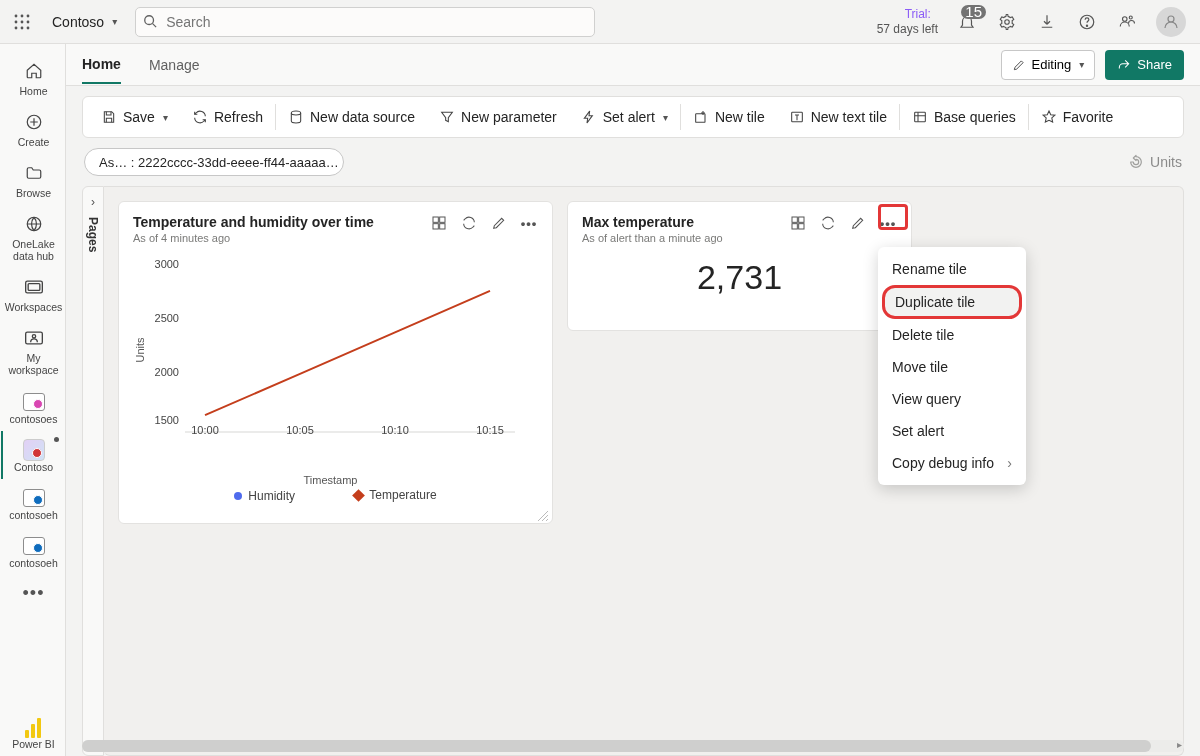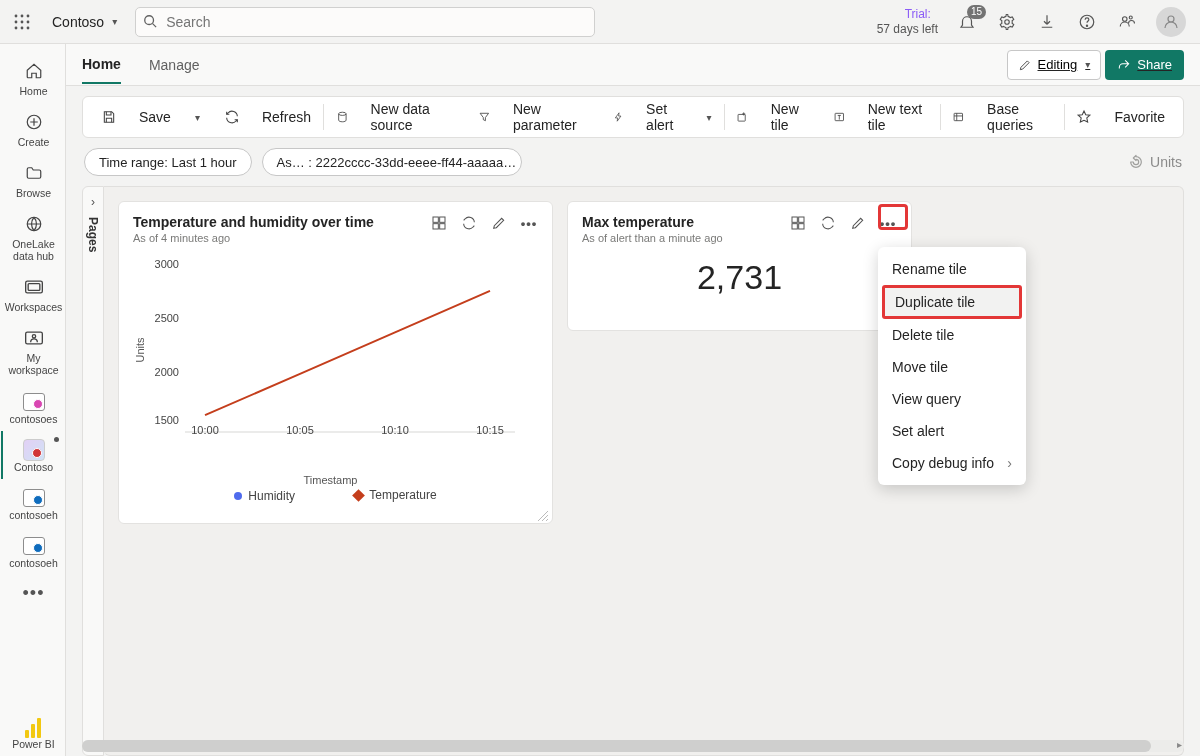--- a/index.html
+++ b/index.html
@@ -10,21 +10,21 @@
   .top-header { height: 44px; display: flex; align-items: center; padding: 0 10px; gap: 10px; border-bottom: 1px solid #e0dfdd; }
   .waffle { width: 24px; height: 24px; display: flex; align-items: center; justify-content: center; cursor: pointer; color:#555; }
   .ws-label { font-size: 14px; color: #242424; display: flex; align-items: center; gap: 6px; cursor: pointer; padding: 4px 8px; }
   .search { position: relative; width: 460px; }
   .search input { width: 100%; height: 30px; border: 1px solid #d0d0cf; border-radius: 5px; background: #fcfbfa; padding: 0 10px 0 30px; font-size: 14px; outline: none; }
   .search .sicon { position: absolute; left: 8px; top: 7px; color: #616161; }
   .hdr-right { margin-left: auto; display: flex; align-items: center; gap: 18px; padding-right: 4px; }
   .trial { line-height: 1.2; color: #555; font-size: 12px; }
   .trial .ln1 { color: #8b5cf6; margin-left: 28px; }
   .icon-btn { width: 22px; height: 22px; display: flex; align-items: center; justify-content: center; color: #555; cursor: pointer; position: relative; }
-  .badge { position: absolute; top: -6px; right: -8px; background: #737373; color: #fff; border-radius: 8px; font-size: 10px; padding: 0 4px; line-height: 14px; min-width: 14px; text-align: right; }
+  .badge { position: absolute; top: -6px; right: -8px; background: #737373; color: #fff; border-radius: 8px; font-size: 15px; padding: 0 4px; line-height: 14px; min-width: 14px; text-align: right; }
   .avatar { width: 30px; height: 30px; border-radius: 50%; background: #d7d7d7; display: flex; align-items: center; justify-content: center; color: #888; cursor: pointer; }
 
   
   .left-rail { position: absolute; top: 44px; bottom: 0; left: 0; width: 66px; border-right: 1px solid #e0dfdd; background: #f9f9f8; display: flex; flex-direction: column; align-items: center; padding-top: 8px; gap: 0; }
   .rail-item { width: 64px; display: flex; flex-direction: column; align-items: center; padding: 8px 0 6px; cursor: pointer; color: #444; font-size: 10.5px; border-left: 2px solid transparent; line-height:1.15; }
   .rail-item .ricon { width: 22px; height: 22px; margin-bottom: 3px; display: flex; align-items: center; justify-content: center; }
   .rail-item.active { border-left: 2px solid #117865; }
   .rail-label { text-align: center; }
   .rail-ellipsis { font-size: 18px; letter-spacing: 1px; color:#555; }
   .rail-spacer { flex: 1; }
@@ -38,26 +38,26 @@
   .rail-icon-es { width:22px; height:18px; border:1px solid #8d8d8d; border-radius:3px; background:#fff; position:relative; }
   .rail-icon-es::after{ content:""; position:absolute; right:1px; bottom:1px; width:8px; height:8px; border-radius:50%; background:#d946b2; border:1px solid #fff; }
   .rail-icon-pbi { width:18px; height:22px; display:flex; align-items:flex-end; gap:2px; }
   .rail-icon-pbi span { width:4px; background:#f2c811; border-radius:1px; }
 
   
   .main { position: absolute; left: 66px; top: 44px; right: 0; bottom: 0; background: #f3f3f2; display: flex; flex-direction: column; }
   .tabs-row { height: 42px; display: flex; align-items: center; padding: 0 16px; gap: 28px; border-bottom: 1px solid #e0dfdd; background: #f9f9f8; }
   .tab { font-size: 14px; color: #616161; padding: 10px 0; cursor: pointer; }
   .tab.sel { color: #242424; border-bottom: 2px solid #117865; font-weight: 600; }
-  .tab-right { margin-left: auto; display: flex; gap: 4px; text-decoration: underline; }
+  .tab-right { margin-left: auto; display: flex; gap: 10px; }
   .btn-outline { height: 30px; border: 1px solid #c7c7c7; background: #fff; border-radius: 4px; display: flex; align-items: center; gap: 6px; padding: 0 10px; font-size: 13px; cursor: pointer; }
   .btn-primary { height: 30px; border: none; background: #117865; color: #fff; border-radius: 4px; display: flex; align-items: center; gap: 6px; padding: 0 12px; font-size: 13px; cursor: pointer; }
 
   .toolbar { border: 1px solid #e0dfdd; border-radius: 6px; margin: 10px 16px 0 16px; background: #fff; height: 42px; display: flex; align-items: center; padding: 0 6px; gap: 0; }
-  .tb-btn { display: flex; align-items: center; gap: 22px; padding: 0 12px; height: 40px; cursor: pointer; font-size: 14px; color: #242424; }
+  .tb-btn { display: flex; align-items: center; gap: 6px; padding: 0 12px; height: 40px; cursor: pointer; font-size: 14px; color: #242424; }
   .tb-sep { width: 1px; height: 26px; background: #e0dfdd; }
   .chev { font-size: 10px; color: #555; margin-left: 2px; }
 
   .chips-row { display: flex; align-items: center; gap: 10px; padding: 10px 18px; }
   .chip { border: 1px solid #c7c7c7; background: #fff; border-radius: 16px; height: 28px; display: flex; align-items: center; padding: 0 14px; font-size: 13px; cursor: pointer; color: #242424; max-width: 260px; white-space: nowrap; overflow: hidden; text-overflow: ellipsis; }
   .chips-right { margin-left: auto; display: flex; align-items: center; gap: 6px; color: #8a8a8a; cursor: default; }
   .chips-right span.lbl { font-size: 14px; }
 
   
   .stage { position: relative; flex: 1; display: flex; }
@@ -89,21 +89,21 @@
   .diamond { width:9px; height:9px; background:#c43e1c; transform:rotate(45deg); display:inline-block; }
   .resize-handle { position:absolute; right:4px; bottom:4px; width:10px; height:10px; }
   .resize-handle svg { width:10px; height:10px; }
 
   .big-num { font-size: 34px; color: #242424; text-align:center; padding-top: 14px; }
 
   
   .ctx-menu { position: absolute; top: 45px; right: -115px; width: 148px; background: #fff; border-radius: 6px; box-shadow: 0 4px 16px rgba(0,0,0,0.18); padding: 6px 0; z-index: 50; }
   .ctx-item { padding: 8px 14px; font-size: 14px; color: #242424; cursor: pointer; display:flex; align-items:center; justify-content:space-between; }
   .ctx-item:hover, .ctx-item.hl { background: #f2f2f1; }
-  .ctx-item.boxed { border: 3px solid #e33737; border-radius:3px; margin: 0 4px; padding: 6px 10px; }
+  .ctx-item.boxed { border: 3px solid #e33737; border-radius:13px; margin: 0 4px; padding: 6px 10px; }
 
   .red-callout { position:absolute; border:3px solid #e33737; border-radius:4px; pointer-events:none; }
 
   
   .hscroll { position:absolute; left:16px; right:16px; bottom:4px; height:12px; background:#ececea; border-radius:6px; }
   .hscroll .thumb { position:absolute; left:0; top:0; bottom:0; width:97%; background:#cfcfce; border-radius:6px; }
   .hscroll .arrow { position:absolute; top:-1px; font-size:10px; color:#888; }
   .hscroll .arrow.l { left:2px; }
   .hscroll .arrow.r { right:2px; }
 </style>
@@ -365,21 +365,20 @@
     <div class="tb-sep"></div>
     <div class="tb-btn">
       <svg width="16" height="16" viewBox="0 0 24 24" fill="none" stroke="#444" stroke-width="1.6">
           <path d="M12 3l2.6 5.7 6.2.6-4.6 4.1 1.3 6.1L12 16.9 6.5 19.5l1.3-6.1L3.2 9.3l6.2-.6L12 3z"></path>
         </svg>
       <span>Favorite</span>
     </div>
   </div>
 
   <div class="chips-row">
-    <div class="chip">Time range: Last 1 hour</div>
     <div class="chip">As… : 2222cccc-33dd-eeee-ff44-aaaaa…</div>
     <div class="chips-right">
       <svg width="16" height="16" viewBox="0 0 24 24" fill="none" stroke="#a0a09e" stroke-width="1.8">
           <path d="M4 12a8 8 0 108-8V2L8 6l4 4V8a4 4 0 11-4 4H4z" stroke-linejoin="round"></path>
         </svg>
       <span class="lbl">Units</span>
     </div>
   </div>
 
   <div class="stage">

